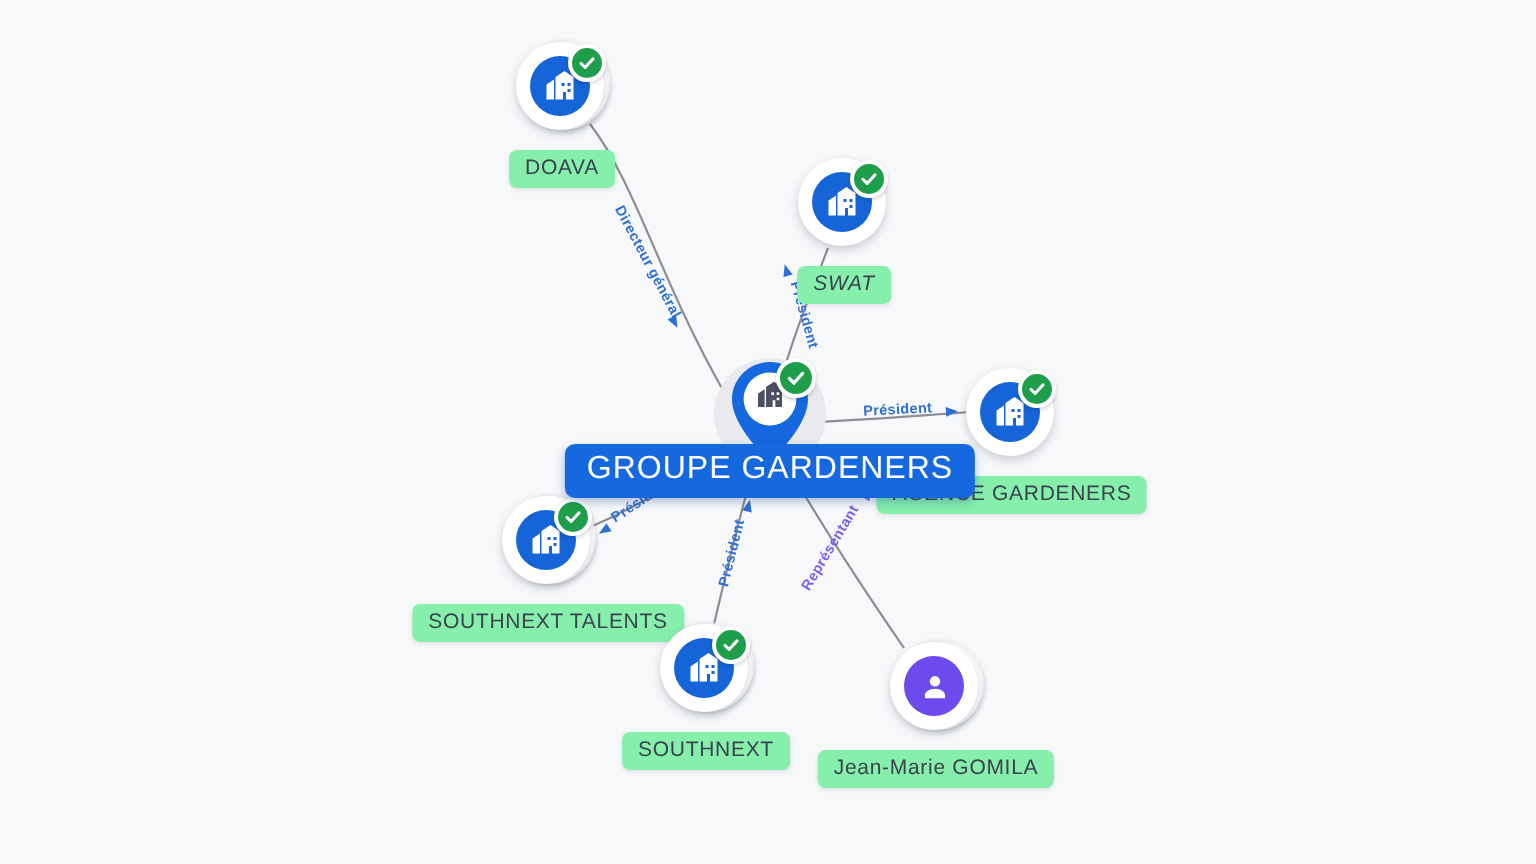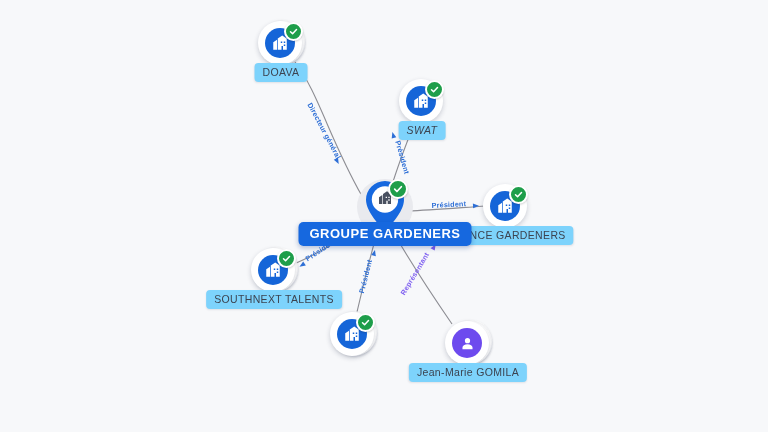--- a/index.html
+++ b/index.html
@@ -52,22 +52,22 @@
 
   .verified{
     position:absolute;right:-1px;top:1px;
     width:15px;height:15px;border-radius:50%;
     background:#1e9e4a;border:2px solid #fff;
     display:flex;align-items:center;justify-content:center;
     box-shadow:0 1px 2px rgba(0,0,0,.18);
   }
 
   .node-label{
-    position:absolute;left:50%;top:44px;transform:translateX(-50%);
-    background:#7dd3fc;
+    position:absolute;left:50%;top:56px;transform:translateX(-50%);
+    background:#86efac;
     color:#3c4350;
     font-size:10.5px;letter-spacing:.35px;
     padding:3px 8px 4px;border-radius:4px;
     white-space:nowrap;
     box-shadow:0 1px 2px rgba(20,30,60,.10);
   }
 
   
   #center-node{position:absolute;transform:translate(-50%,-50%);}
   .halo{
@@ -80,21 +80,21 @@
   .pin-verified{
     position:absolute;right:1px;top:1px;
     width:16px;height:16px;border-radius:50%;
     background:#1e9e4a;border:2px solid #fff;
     display:flex;align-items:center;justify-content:center;
     box-shadow:0 1px 2px rgba(0,0,0,.2);
   }
   .center-label{
     position:absolute;left:50%;top:44px;transform:translateX(-50%);
     background:#1668df;color:#fff;
-    font-size:13px;font-weight:700;letter-spacing:.5px;
+    font-size:16px;font-weight:400;letter-spacing:.5px;
     padding:4px 11px 5px;border-radius:5px;
     white-space:nowrap;
     box-shadow:0 2px 5px rgba(20,60,140,.30);
   }
 </style>
 </head>
 <body>
 
 <svg id="graph" viewBox="0 0 768 432">
 
@@ -230,20 +230,21 @@
           <path d="M3 21V11l5-3.4V21H3zm6 0V6l6-4 6 4v15h-5v-5h-2v5H9zm8-9h2v-2h-2v2zm0 4h2v-2h-2v2zm-4-4h2v-2h-2v2z"></path>
         </svg>
       </div>
       <div class="verified">
         <svg width="9" height="9" viewBox="0 0 24 24" fill="none" stroke="#fff" stroke-width="4" stroke-linecap="round" stroke-linejoin="round">
             <path d="M4 12.5 9.5 18 20 6.5"></path>
           </svg>
       </div>
     </div>
   </div>
+  <div class="node-label">SOUTHNEXT</div>
 </div>
 
 <div class="node" id="n-gomila" style="left: 468px; top: 342px;">
   <div class="node-stack">
     <div class="stack-card sc1"></div>
     <div class="stack-card sc2"></div>
     <div class="stack-card sc3"></div>
     <div class="node-face">
       <div class="avatar person">
         <svg width="17" height="17" viewBox="0 0 24 24" fill="#fff">

